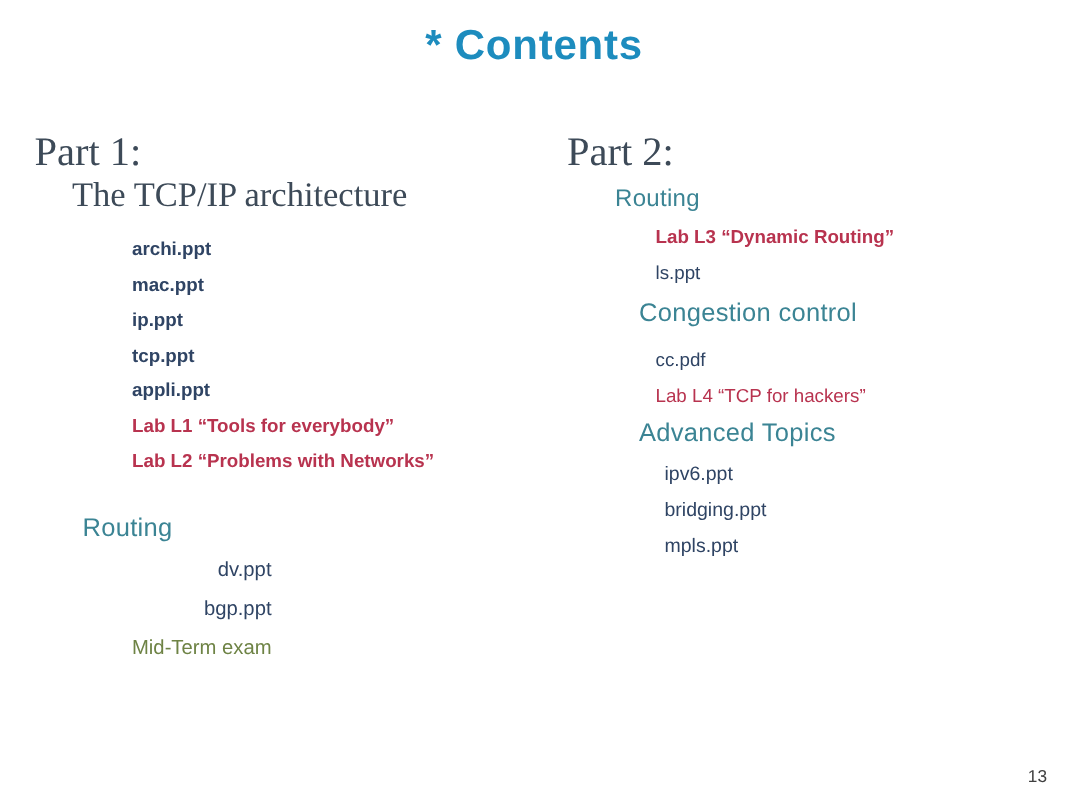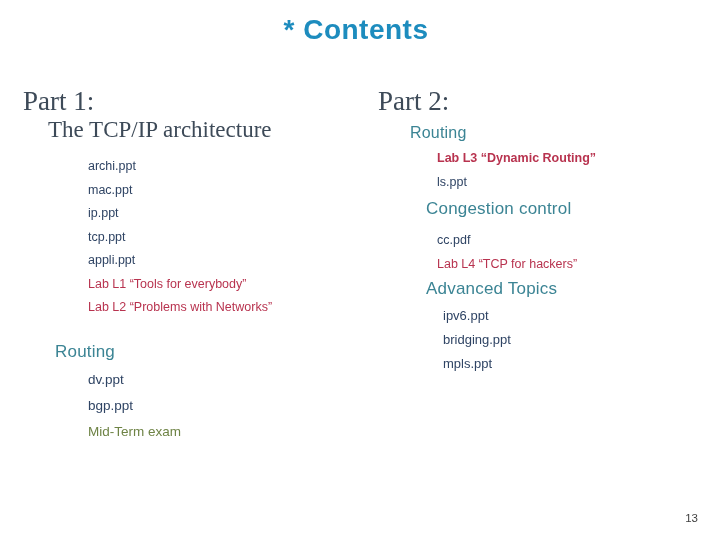--- a/index.html
+++ b/index.html
@@ -59,27 +59,27 @@
     position: absolute;
   }
   .list .item {
     white-space: nowrap;
   }
   .main-list {
     left: 88px;
     top: 155px;
     font-size: 12.5px;
   }
-  .main-list .item { line-height: 23.5px; }
+  .main-list .item { line-height: 23.5px; font-weight: bold; }
   .routing-list {
     left: 88px;
     top: 367px;
     font-size: 13.5px;
   }
-  .routing-list .item { line-height: 26px; }
+  .routing-list .item { line-height: 26px; text-align: right; }
   .r-routing-list {
     left: 437px;
     top: 146px;
     font-size: 12.5px;
   }
   .r-congestion-list {
     left: 437px;
     top: 228px;
     font-size: 12.5px;
   }

